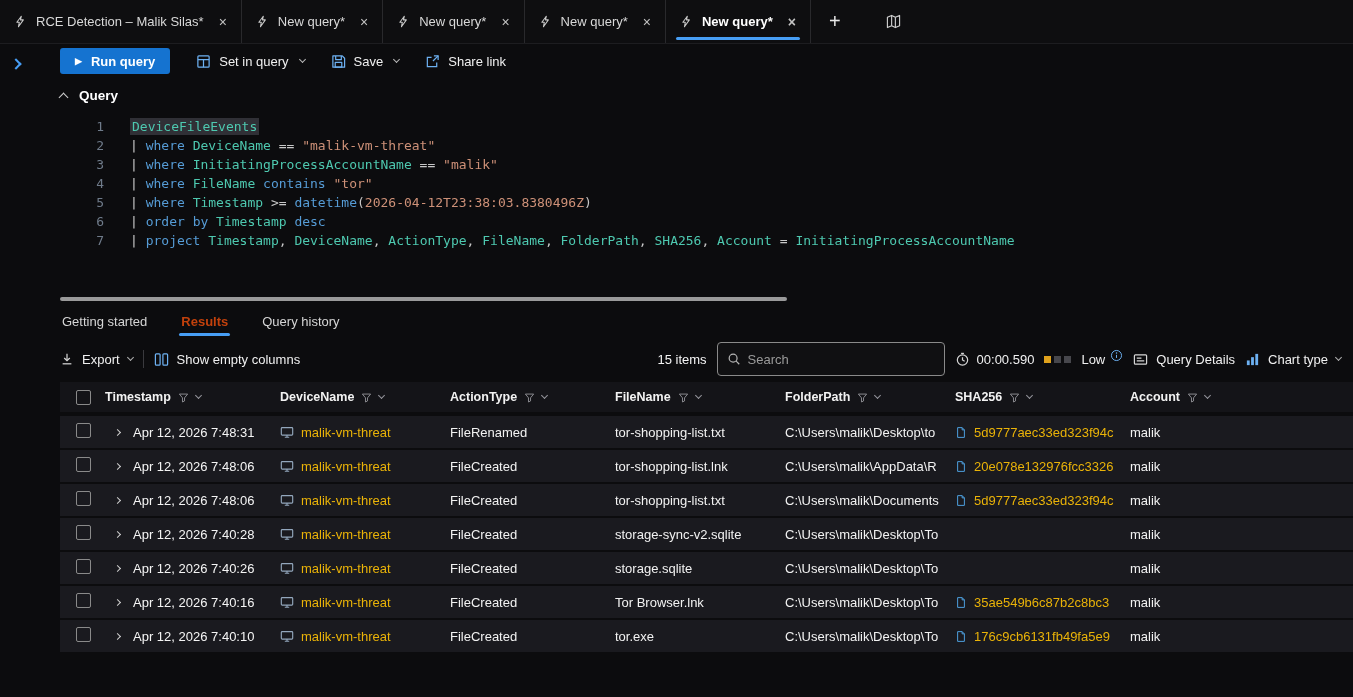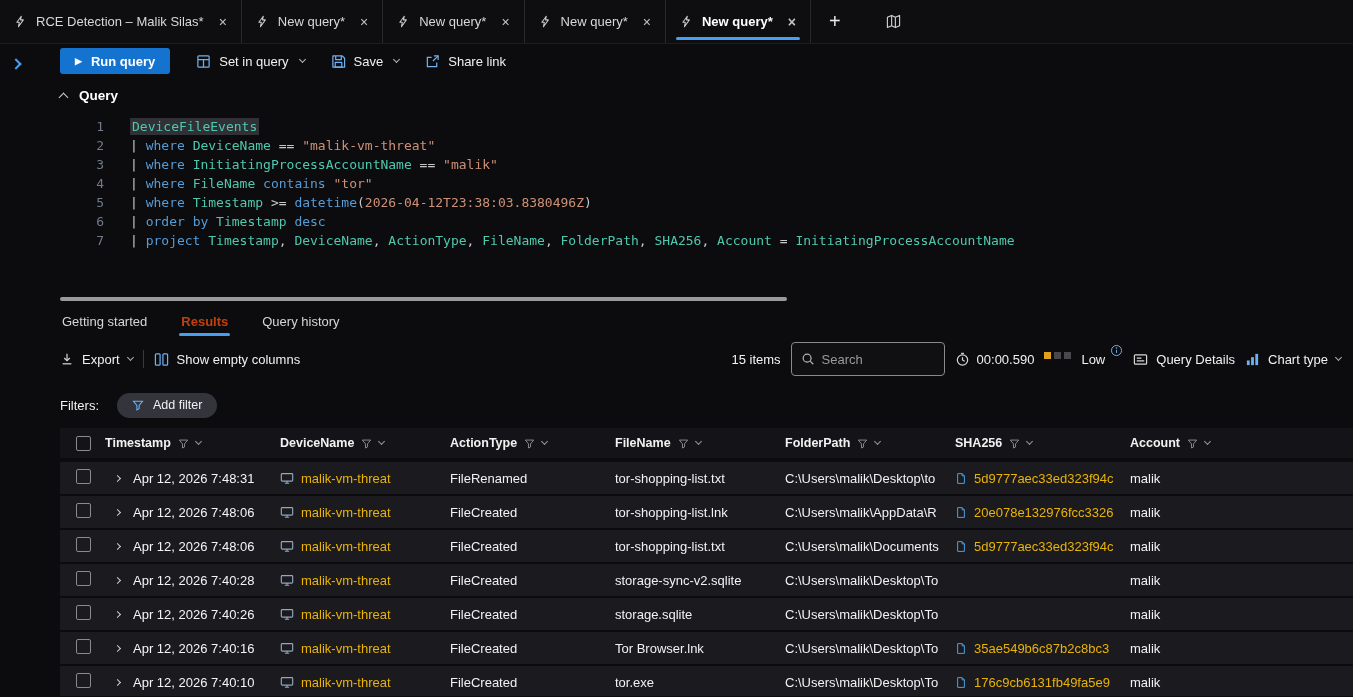--- a/index.html
+++ b/index.html
@@ -77,28 +77,28 @@
   
   .rtoolbar { height:46px; flex:none; display:flex; align-items:center; padding:0 12px 0 28px; gap:10px; }
   .tbtn { display:flex; align-items:center; gap:8px; background:none; border:none; color:#f0f0f0;
           font-size:13px; cursor:pointer; font-family:"Liberation Sans", sans-serif; }
   .tbtn .chev { color:#b0b0b0; }
   .icon-gray { color:#d6d6d6; }
   .icon-blue { color:#6db1f2; }
   .vdiv { width:1px; height:18px; background:#3a3a3e; }
   .spacer { margin-left:auto; }
   .items-count { color:#f5f5f5; white-space:nowrap; }
-  .searchbox { display:flex; align-items:center; gap:7px; width:154px; height:28px;
+  .searchbox { display:flex; align-items:center; gap:7px; width:228px; height:28px;
                border:1px solid #8a8a8a; border-radius:4px; padding:16px 9px; background:#101012; }
   .searchbox svg { color:#b5b5b5; flex:none; }
   .searchbox input { flex:1; min-width:0; background:transparent; border:none; outline:none;
                      color:#eee; font-size:13px; font-family:"Liberation Sans", sans-serif; }
   .searchbox input::placeholder { color:#9a9a9a; }
   .timer { display:flex; align-items:center; gap:7px; white-space:nowrap; }
-  .usage { display:flex; align-items:flex-start; gap:3px; }
+  .usage { display:flex; align-items:center; gap:3px; }
   .sq { width:7px; height:7px; display:inline-block; }
   .sq.on { background:#e0a21c; } .sq.off { background:#47474c; }
   .usage-label { margin-left:7px; }
   .infoicon { color:#6db1f2; margin:-8px 0 0 2px; cursor:pointer; }
 
   
   .filtersrow { height:46px; flex:none; display:flex; align-items:center; gap:18px; padding-left:28px; }
   .addfilter { display:flex; align-items:center; gap:9px; height:25px; padding:0 15px; border-radius:13px;
                background:#34343c; border:none; color:#f0f0f0; font-size:12.5px; cursor:pointer;
                font-family:"Liberation Sans", sans-serif; }
@@ -336,29 +336,20 @@
           <svg class="icon-blue" width="15" height="15" viewBox="0 0 16 16" fill="currentColor">
               <rect x="2" y="9" width="3" height="5"></rect>
               <rect x="6.5" y="5.5" width="3" height="8.5"></rect>
               <rect x="11" y="2" width="3" height="12"></rect>
             </svg>
           <span>Chart type</span>
           <span class="chev down sm"></span>
         </button>
       </div>
 
-      <div class="filtersrow">
-        <span>Filters:</span>
-        <button class="addfilter">
-          <svg width="12" height="12" viewBox="0 0 16 16" fill="none" stroke="currentColor" stroke-width="1.4">
-              <path d="M2 3h12L9.5 8.5V13l-3 1.5V8.5L2 3z"></path>
-            </svg>
-          <span>Add filter</span>
-        </button>
-      </div>
 
       <div class="tablewrap">
         <div class="thead">
           <div class="th c-sel">
             <span class="checkbox"></span>
           </div>
         <div class="th">
     <span>Timestamp</span>
     <svg width="11" height="11" viewBox="0 0 16 16" fill="none" stroke="currentColor" stroke-width="1.3">
                 <path d="M2 3h12L9.5 8.5V13l-3 1.5V8.5L2 3z"></path>

